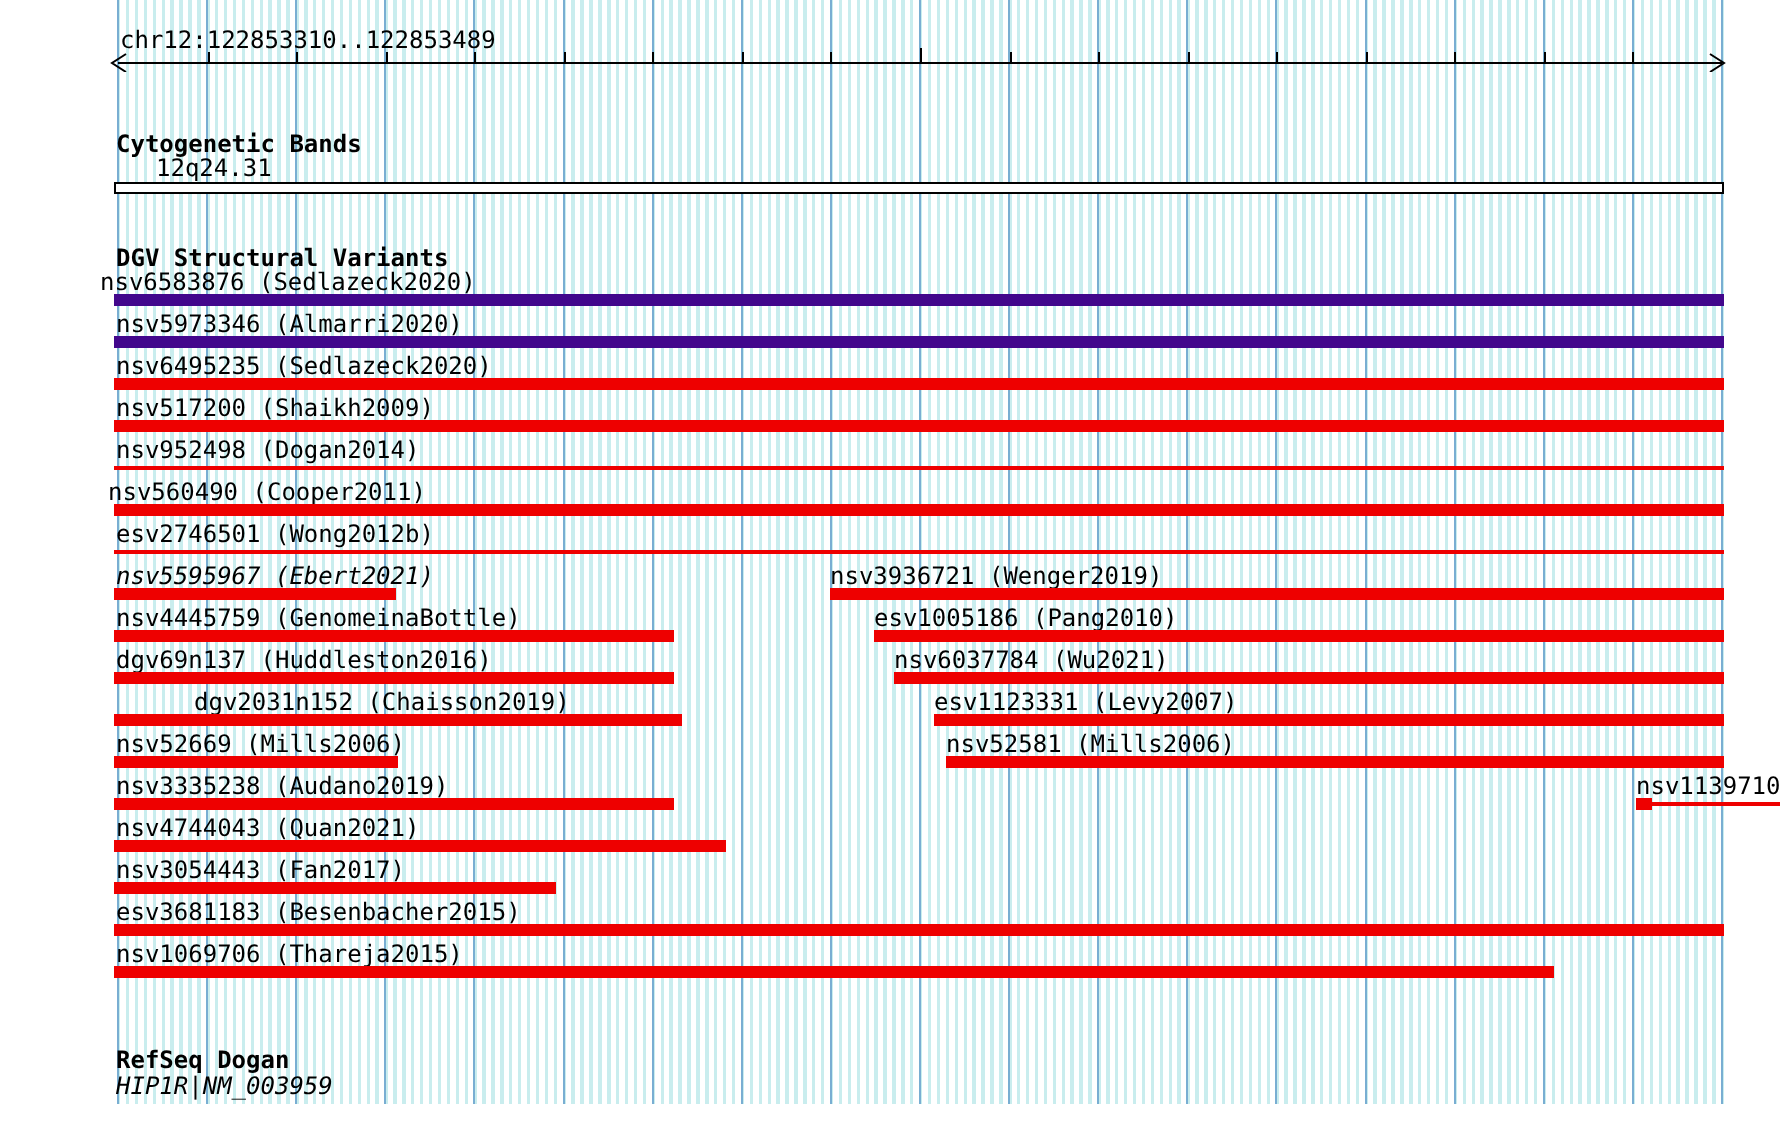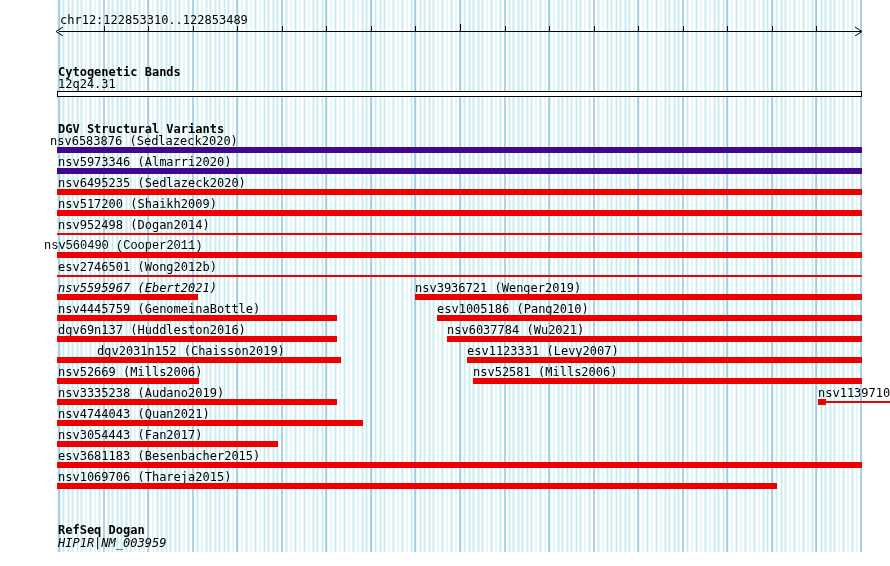--- a/index.html
+++ b/index.html
@@ -57,36 +57,36 @@
       <div class="tick" style="left: 816.452px;"></div>
     </div>
   <svg class="arrow" style="left:55px;" width="9" height="10">
     <path d="M8 1 L1 5.5 L8 10" stroke="#000" stroke-width="1" fill="none"></path>
   </svg>
   <svg class="arrow" style="left:854px;" width="9" height="10">
     <path d="M1 1 L8 5.5 L1 10" stroke="#000" stroke-width="1" fill="none"></path>
   </svg>
 
   <div class="txt bold" style="left:58px;top:66px;">Cytogenetic Bands</div>
-  <div class="txt" style="left:58px;top:78px;">12q24.31</div>
+  <div class="txt" style="left:58px;top:78px;padding-left:20px;">12q24.31</div>
   <div id="band-box" style="left:57px;top:91px;width:805px;"></div>
 
   <div class="txt bold" style="left:58px;top:123px;">DGV Structural Variants</div>
   <div id="dgv-rows">
       <div class="txt" style="left: 50px; top: 135px;">nsv6583876 (Sedlazeck2020)</div>
       <div class="bar" style="left: 57px; top: 147px; width: 805px; background: rgb(66, 7, 140);"></div>
       <div class="txt" style="left: 58px; top: 156px;">nsv5973346 (Almarri2020)</div>
       <div class="bar" style="left: 57px; top: 168px; width: 805px; background: rgb(66, 7, 140);"></div>
       <div class="txt" style="left: 58px; top: 177px;">nsv6495235 (Sedlazeck2020)</div>
       <div class="bar" style="left: 57px; top: 189px; width: 805px; background: rgb(238, 0, 0);"></div>
       <div class="txt" style="left: 58px; top: 198px;">nsv517200 (Shaikh2009)</div>
       <div class="bar" style="left: 57px; top: 210px; width: 805px; background: rgb(238, 0, 0);"></div>
       <div class="txt" style="left: 58px; top: 219px;">nsv952498 (Dogan2014)</div>
       <div class="thinline" style="left: 57px; top: 233px; width: 805px; background: rgb(238, 0, 0);"></div>
-      <div class="txt" style="left: 44px; top: 240px; font-family: Liberation Mono, monospace;">nsv560490 (Cooper2011)</div>
+      <div class="txt" style="left: 54px; top: 240px;">nsv560490 (Cooper2011)</div>
       <div class="bar" style="left: 57px; top: 252px; width: 805px; background: rgb(238, 0, 0);"></div>
       <div class="txt" style="left: 58px; top: 261px;">esv2746501 (Wong2012b)</div>
       <div class="thinline" style="left: 57px; top: 275px; width: 805px; background: rgb(238, 0, 0);"></div>
       <div class="txt" style="left: 58px; top: 282px; font-style: italic;">nsv5595967 (Ebert2021)</div>
       <div class="bar" style="left: 57px; top: 294px; width: 141px; background: rgb(238, 0, 0);"></div>
       <div class="txt" style="left: 415px; top: 282px;">nsv3936721 (Wenger2019)</div>
       <div class="bar" style="left: 415px; top: 294px; width: 447px; background: rgb(238, 0, 0);"></div>
       <div class="txt" style="left: 58px; top: 303px;">nsv4445759 (GenomeinaBottle)</div>
       <div class="bar" style="left: 57px; top: 315px; width: 280px; background: rgb(238, 0, 0);"></div>
       <div class="txt" style="left: 437px; top: 303px;">esv1005186 (Pang2010)</div>

